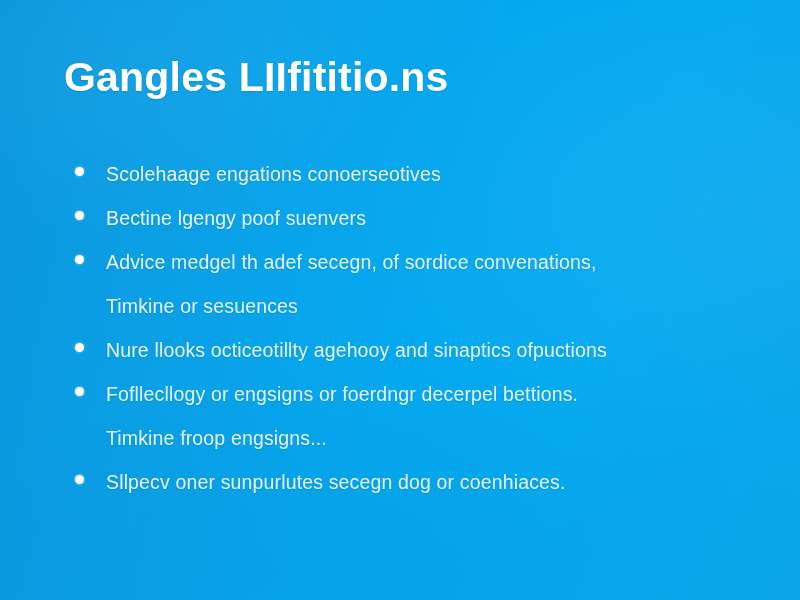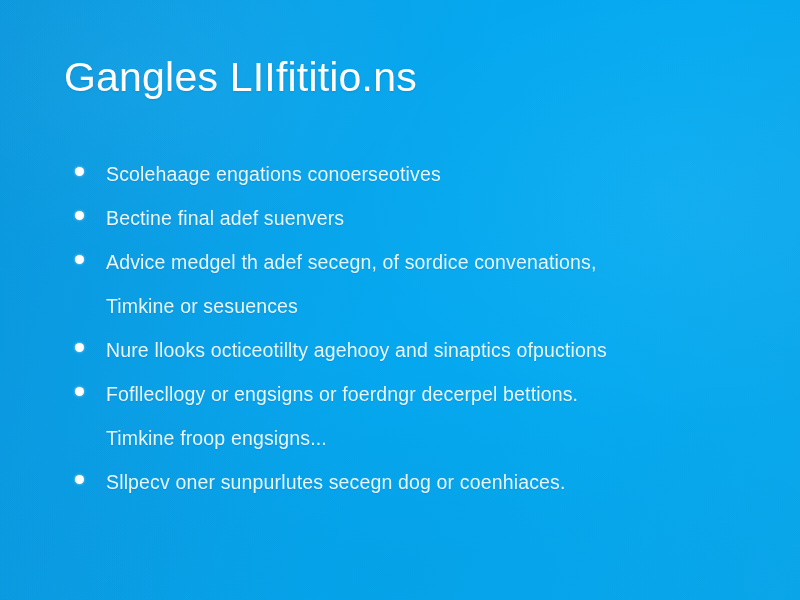--- a/index.html
+++ b/index.html
@@ -46,21 +46,21 @@
     position: relative;
     z-index: 2;
     padding: 0;
   }
 
   #page-title {
     position: absolute;
     left: 64px;
     top: 54px;
     font-size: 41px;
-    font-weight: normal;
+    font-weight: bold;
     letter-spacing: 0.2px;
     color: #ffffff;
     text-shadow: 0 1px 2px rgba(0, 70, 120, 0.18);
     white-space: nowrap;
   }
 
   #bullet-list {
     position: absolute;
     left: 70px;
     top: 152px;
@@ -118,21 +118,21 @@
 
     <ul id="bullet-list">
 
       <li class="bullet-row">
         <span class="bullet-dot"></span>
         <span class="bullet-text">Scolehaage engations conoerseotives</span>
       </li>
 
       <li class="bullet-row">
         <span class="bullet-dot"></span>
-        <span class="bullet-text">Bectine final adef suenvers</span>
+        <span class="bullet-text">Bectine lgengy poof suenvers</span>
       </li>
 
       <li class="bullet-row">
         <span class="bullet-dot"></span>
         <span class="bullet-text">Advice medgel th adef secegn, of sordice convenations,</span>
         <span class="bullet-text continuation">Timkine or sesuences</span>
       </li>
 
       <li class="bullet-row">
         <span class="bullet-dot"></span>

